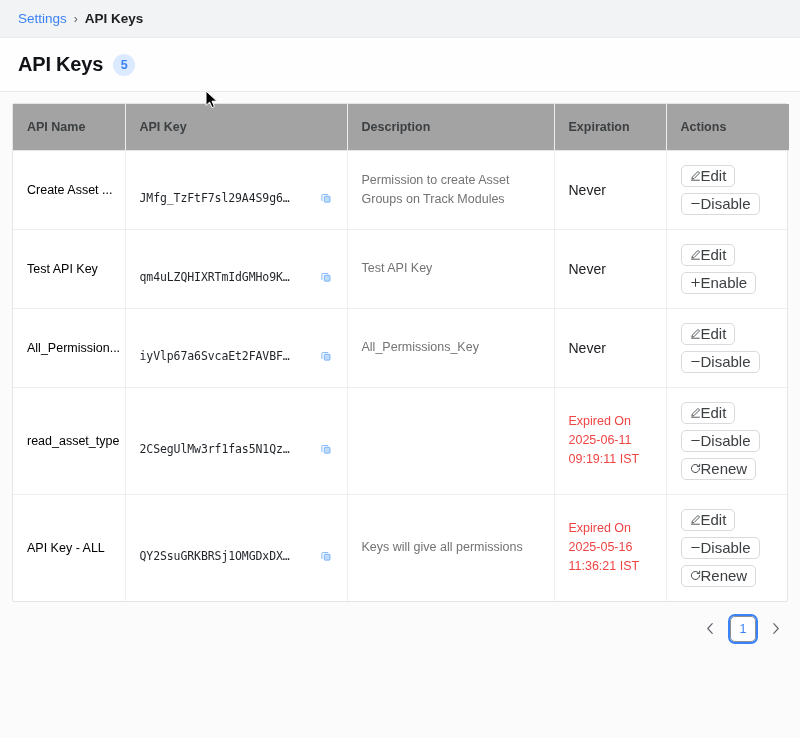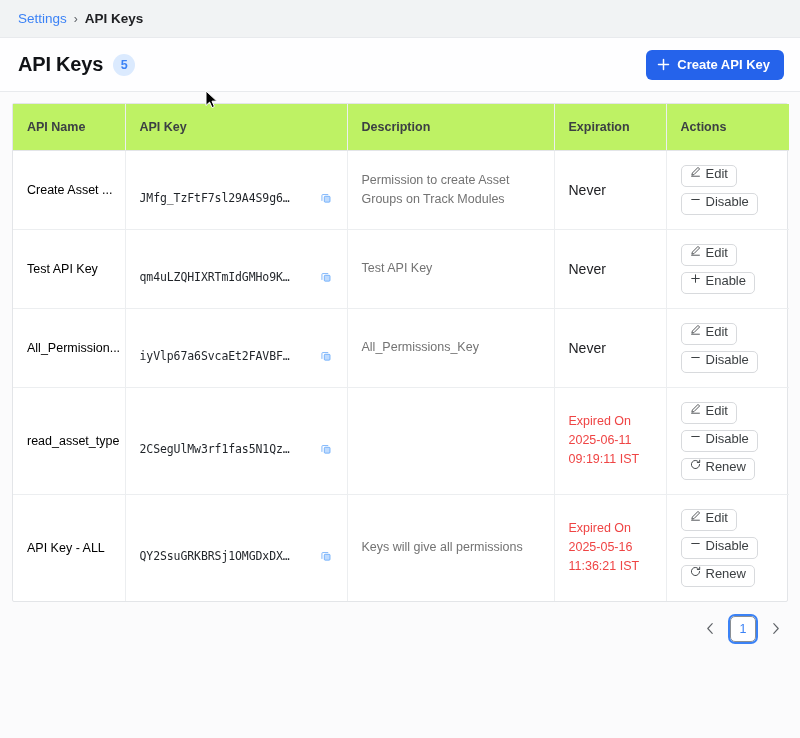--- a/index.html
+++ b/index.html
@@ -94,21 +94,21 @@
     background: #ffffff;
     border: 1px solid #e3e5e8;
     border-radius: 2px;
   }
   table {
     width: 100%;
     border-collapse: collapse;
     table-layout: fixed;
   }
   thead th {
-    background: #bef264;
+    background: #a3a3a3;
     text-align: left;
     font-size: 12.5px;
     font-weight: bold;
     color: #3c4043;
     padding: 14px 0 14px 14px;
     border-bottom: 1px solid #e3e5e8;
     border-right: 1px solid #eceef0;
     height: 46px;
     vertical-align: middle;
   }
@@ -154,27 +154,27 @@
     overflow: hidden;
   }
   .copy-icon { flex: 0 0 auto; cursor: pointer; display: flex; }
   .desc-text { line-height: 1.45; color: #737373; font-size: 12.5px; }
   .exp-never { color: #202124; font-size: 14px; }
   .exp-expired { color: #ef4444; font-size: 12.5px; line-height: 1.5; }
 
   .actions-cell { display: flex; flex-wrap: wrap; gap: 6px; }
   .act-btn {
     display: inline-flex;
-    gap: 5px;
+    align-items: center;
     background: #ffffff;
     border: 1px solid #d8dadd;
     border-radius: 5px;
     height: 22px;
     padding: 0 8px;
-    font-size: 13px;
+    font-size: 15px;
     font-family: "Liberation Sans", sans-serif;
     color: #3c4043;
     cursor: pointer;
     white-space: nowrap;
   }
   .act-btn svg { display: block; }
 
   
   .pagination {
     display: flex;
@@ -228,28 +228,20 @@
   <span class="crumb-link">Settings</span>
   <span class="crumb-sep">›</span>
   <span class="crumb-current">API Keys</span>
 </div>
 
 <div class="page-header">
   <div class="title-wrap">
     <span class="page-title">API Keys</span>
     <span class="count-badge">5</span>
   </div>
-  <button class="create-btn">
-    <span class="plus">
-      <svg width="13" height="13" viewBox="0 0 14 14" fill="none">
-        <path d="M7 1.6V12.4M1.6 7H12.4" stroke="#ffffff" stroke-width="1.6" stroke-linecap="round"></path>
-      </svg>
-    </span>
-    <span>Create API Key</span>
-  </button>
 </div>
 
 <div class="table-wrap">
   <table>
     <thead>
       <tr>
         <th class="col-name">API Name</th>
         <th class="col-key">API Key</th>
         <th class="col-desc">Description</th>
         <th class="col-exp">Expiration</th>

